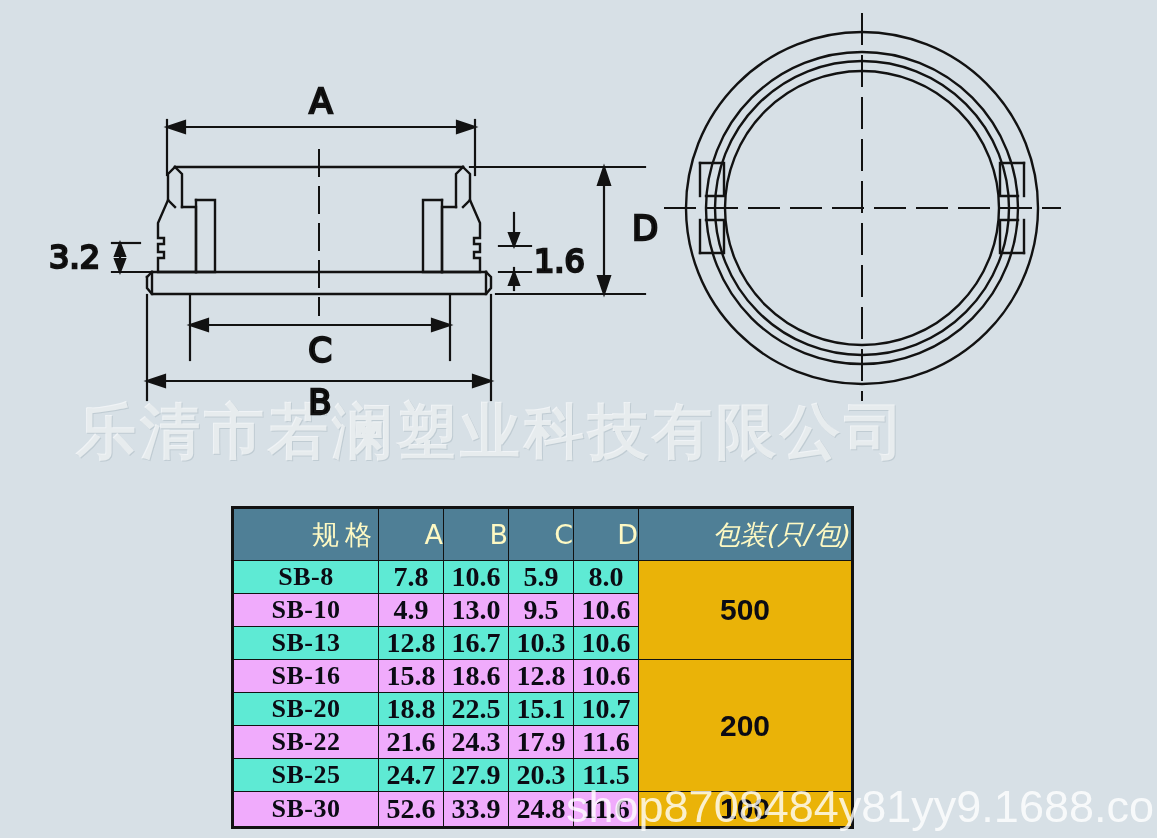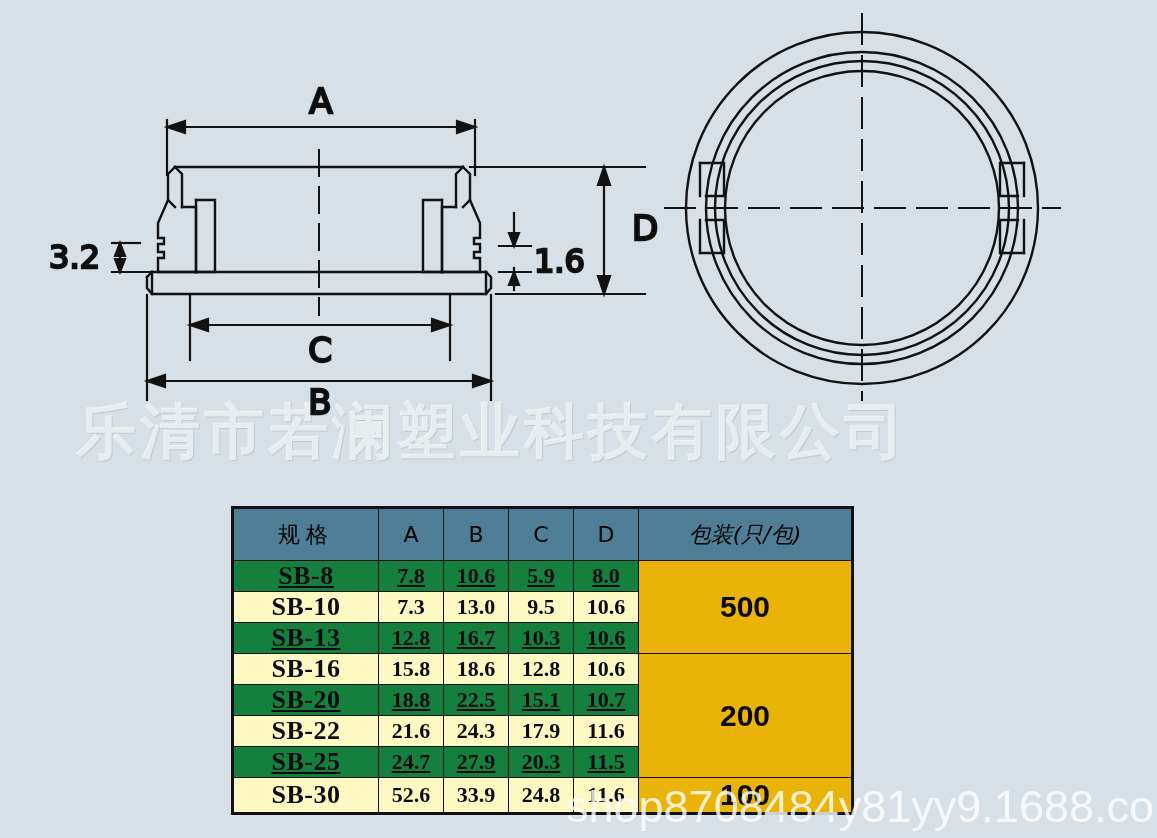--- a/index.html
+++ b/index.html
@@ -66,36 +66,37 @@
     border: 1px solid #121212;
     text-align: center;
     vertical-align: middle;
     padding: 0;
     font-weight: 700;
     color: #0b0b14;
   }
   table.spec thead th {
     background: #4f7f96;
     height: 53px;
-    font-size: 22px;
+    font-size: 27px;
     font-family: "DejaVu Sans", sans-serif;
     font-weight: 400;
-    color: #000000;
+    color: #fef9c3;
+    text-align: right;
   }
   thead th.c-spec { width: 146px; letter-spacing: 6px; }
   thead th.c-ab   { width: 65px; }
   thead th.c-pack { width: 214px; letter-spacing: 0px; font-size: 30px; font-style: italic; }
 
   table.spec tbody tr { height: 30px; }
   td.name { width: 146px; font-size: 26px; letter-spacing: 0.5px; }
-  td.val  { width: 65px; font-size: 22px; }
+  td.val  { width: 65px; font-size: 28px; }
   td.pack { width: 214px; font-size: 30px; background: #eab308; font-family:"Liberation Sans", sans-serif; }
 
-  tr.light td.name, tr.light td.val { background: #15803d; text-decoration: underline; }
-  tr.blue  td.name, tr.blue  td.val { background: #fef9c3; }
+  tr.light td.name, tr.light td.val { background: #5eead4; }
+  tr.blue  td.name, tr.blue  td.val { background: #f0abfc; }
 </style>
 </head>
 <body>
 
 <div id="root">
 
   <div class="wm-company">乐清市若澜塑业科技有限公司</div>
 
   <svg id="drawing" viewBox="0 0 1157 500">
     <g fill="none" stroke="#121212" stroke-width="2.4" stroke-linecap="square">
@@ -230,21 +231,21 @@
           <tr class="light">
             <td class="name">SB-8</td>
             <td class="val">7.8</td>
             <td class="val">10.6</td>
             <td class="val">5.9</td>
             <td class="val">8.0</td>
             <td class="pack" rowspan="3">500</td>
           </tr>
           <tr class="blue">
             <td class="name">SB-10</td>
-            <td class="val">7.3</td>
+            <td class="val">4.9</td>
             <td class="val">13.0</td>
             <td class="val">9.5</td>
             <td class="val">10.6</td>
           </tr>
           <tr class="light">
             <td class="name">SB-13</td>
             <td class="val">12.8</td>
             <td class="val">16.7</td>
             <td class="val">10.3</td>
             <td class="val">10.6</td>

